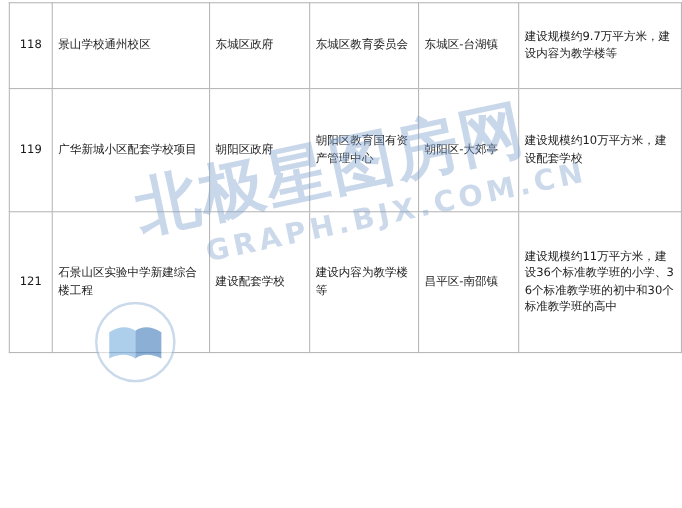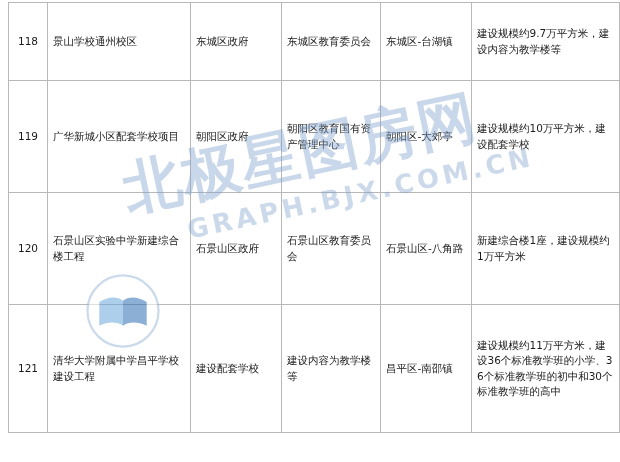--- a/index.html
+++ b/index.html
@@ -103,31 +103,23 @@
         <td class="c-desc">建设规模约9.7万平方米，建设内容为教学楼等</td>
       </tr>
       <tr class="r2">
         <td class="c-idx">119</td>
         <td class="c-name">广华新城小区配套学校项目</td>
         <td class="c-owner">朝阳区政府</td>
         <td class="c-dept">朝阳区教育国有资产管理中心</td>
         <td class="c-loc">朝阳区-大郊亭</td>
         <td class="c-desc">建设规模约10万平方米，建设配套学校</td>
       </tr>
-      <tr class="r3">
-        <td class="c-idx">120</td>
-        <td class="c-name">石景山区实验中学新建综合楼工程</td>
-        <td class="c-owner">石景山区政府</td>
-        <td class="c-dept">石景山区教育委员会</td>
-        <td class="c-loc">石景山区-八角路</td>
-        <td class="c-desc">新建综合楼1座，建设规模约1万平方米</td>
-      </tr>
       <tr class="r4">
         <td class="c-idx">121</td>
-        <td class="c-name">清华大学附属中学昌平学校建设工程</td>
+        <td class="c-name">石景山区实验中学新建综合楼工程</td>
         <td class="c-owner">建设配套学校</td>
         <td class="c-dept">建设内容为教学楼等</td>
         <td class="c-loc">昌平区-南邵镇</td>
         <td class="c-desc">建设规模约11万平方米，建设36个标准教学班的小学、36个标准教学班的初中和30个标准教学班的高中</td>
       </tr>
     </tbody>
   </table>
 
   <div id="watermark">
     <div id="wm-inner">

